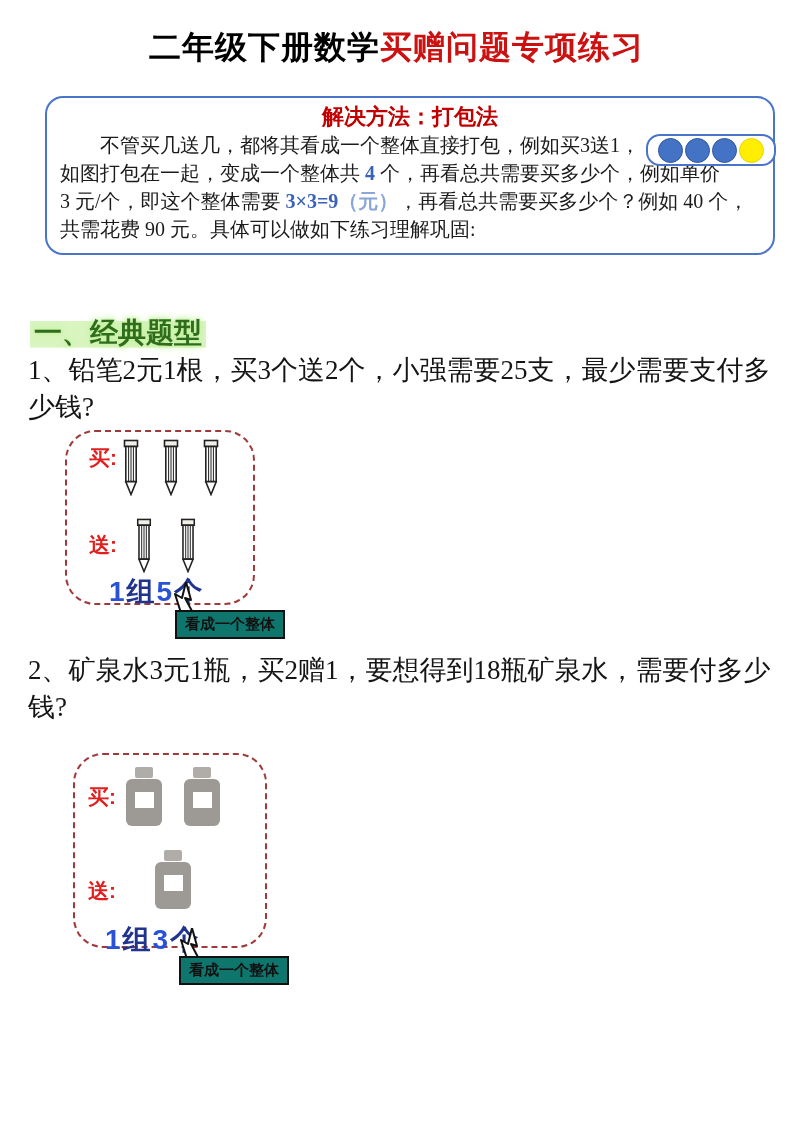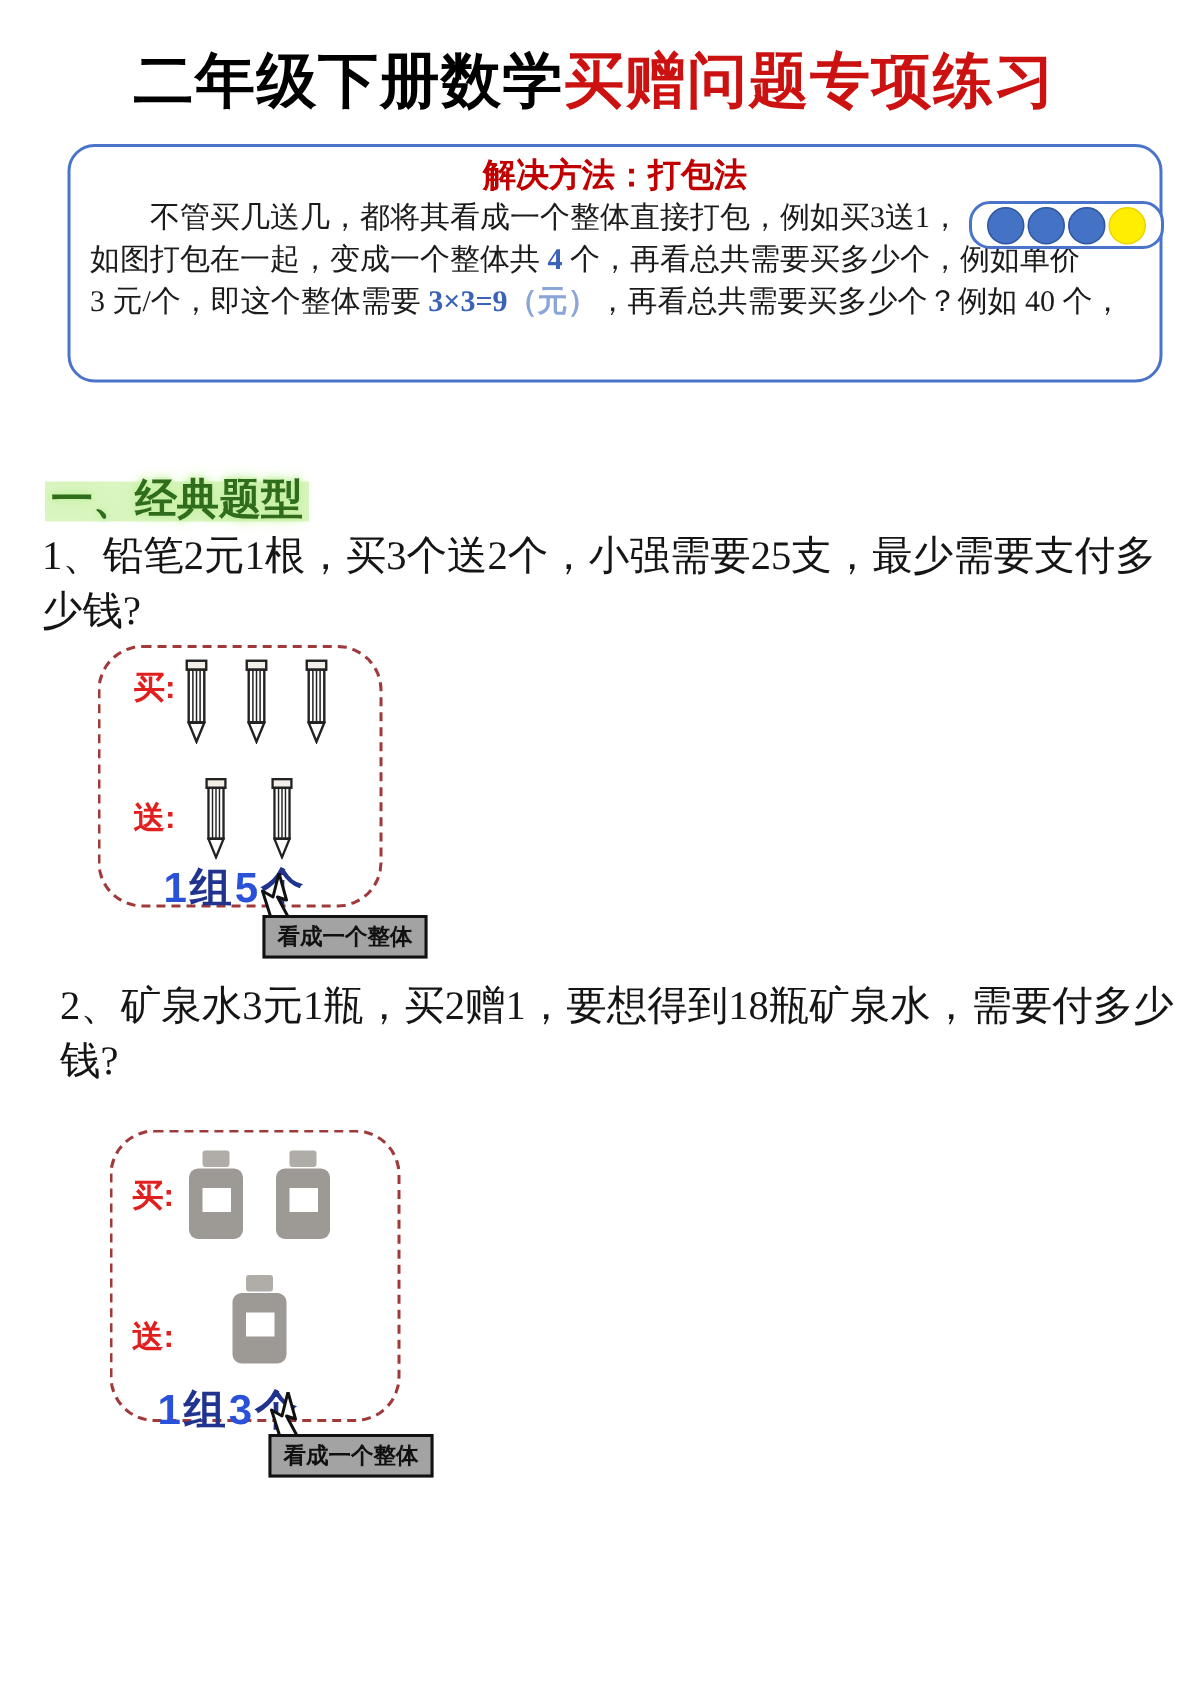--- a/index.html
+++ b/index.html
@@ -2,21 +2,21 @@
 <html><head>
 <meta charset="utf-8">
 <style>
   * { margin:0; padding:0; box-sizing:border-box; }
   html,body { background:#ffffff; }
   body { width:793px; height:1121px; position:relative; overflow:hidden;
          font-family:"Liberation Serif", serif; color:#1b1b1b; }
 
   
   .title { position:absolute; top:26px; left:0; width:793px; text-align:center;
-           font-size:40px; font-weight:900; letter-spacing:1px; white-space:nowrap; }
+           font-size:32px; font-weight:900; letter-spacing:1px; white-space:nowrap; }
   .t-black { color:#000000; }
   .t-red   { color:#cc1111; }
 
   
   .method-box { position:absolute; left:45px; top:96px; width:730px; height:159px;
                 border:2.5px solid #4a74c9; border-radius:18px; background:#fff;text-decoration:underline; }
   .method-heading { position:absolute; top:4px; left:0; width:100%; text-align:center;
                     font-size:22px; font-weight:700; color:#c00000; }
   .intro { position:absolute; top:33px; left:0; width:100%; }
   .intro .line { padding:0 13px; height:28px; line-height:28px; font-size:20px;
@@ -37,21 +37,21 @@
   .section-heading { position:absolute; left:30px; top:314px; font-size:28px; font-weight:800;
                      color:#2f6d1d;
                      text-shadow:0 0 3px #c4f0a0, 0 0 6px #c4f0a0, 0 0 10px #c9f2a6;
                      background:linear-gradient(#d9f5c0,#d9f5c0) 0 60%/100% 70% no-repeat;
                      padding:0 4px; }
 
   
   .question { position:absolute; left:28px; width:745px; font-size:27px; line-height:37px;
               color:#151515; }
   .q1 { top:352px; }
-  .q2 { top:652px;margin-left:12px; }
+  .q2 { top:652px; }
 
   
   .figure { position:absolute; }
   .fig1 { left:65px; top:428px; width:215px; height:222px; }
   .fig2 { left:73px; top:752px; width:215px; height:248px; }
   .dashed-box { position:absolute; border:2.5px dashed #a03a3a; border-radius:30px; background:#fff; }
   .fig1 .dashed-box { left:0; top:2px; width:190px; height:175px; }
   .fig2 .dashed-box { left:0; top:1px; width:194px; height:195px; }
 
   .flabel { position:absolute; font-size:21px; font-weight:800; color:#e21f1f;
@@ -67,21 +67,21 @@
   .fig2 .row-buy  { left:49px; top:11px; gap:18px; }
   .fig2 .row-give { left:78px; top:94px; }
 
   .group-text { position:absolute; font-size:28px; font-weight:700; letter-spacing:2px;
                 font-family:"Liberation Sans", sans-serif; white-space:nowrap; }
   .fig1 .group-text { left:42px; top:141px; }
   .fig2 .group-text { left:30px; top:166px; }
   .group-text .num  { color:#2a52d8; }
   .group-text .unit { color:#20348f; }
 
-  .bubble { position:absolute; border:2.5px solid #111; background:#a3a3a3; padding:3px 8px;
+  .bubble { position:absolute; border:2.5px solid #111; background:#0f766e; padding:3px 8px;
             font-size:15px; font-weight:800; white-space:nowrap; color:#111;
             font-family:"Liberation Sans", sans-serif; }
   .fig1 .bubble { left:110px; top:182px; }
   .fig2 .bubble { left:106px; top:204px; }
   .tail { position:absolute; }
   .fig1 .tail { left:108px; top:154px; }
   .fig2 .tail { left:106px; top:176px; }
 
   svg { display:block; }
 </style>
@@ -90,20 +90,21 @@
 
 <h1 class="title"><span class="t-black">二年级下册数学</span><span class="t-red">买赠问题专项练习</span></h1>
 
 <div class="method-box">
   <div class="method-heading">解决方法：打包法</div>
 
   <div class="intro">
     <div class="line first"><span>不管买几送几，都将其看成一个整体直接打包，例如买3送1，</span></div>
     <div class="line"><span>如图打包在一起，变成一个整体共 </span><span class="blue">4</span><span> 个，再看总共需要买多少个，例如单价</span></div>
     <div class="line"><span>3 元/个，即这个整体需要 </span><span class="blue">3×3=9</span><span class="lblue">（元）</span><span>，再看总共需要买多少个？例如 40 个，</span></div>
+    <div class="line"><span>共需花费 90 元。具体可以做如下练习理解巩固:</span></div>
   </div>
 
   <div class="beads">
     <span data-repeat="method_box.beads.blue_count">
         <span class="bead blue-bead"></span>
         <span class="bead blue-bead"></span>
         <span class="bead blue-bead"></span>
       </span>
     <span data-repeat="method_box.beads.yellow_count">
         <span class="bead yellow-bead"></span>

